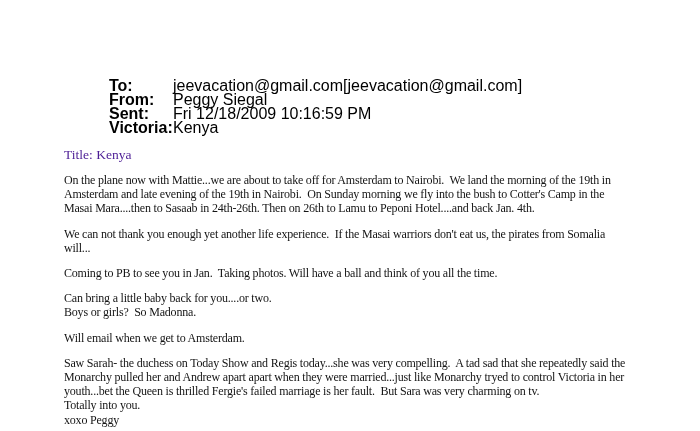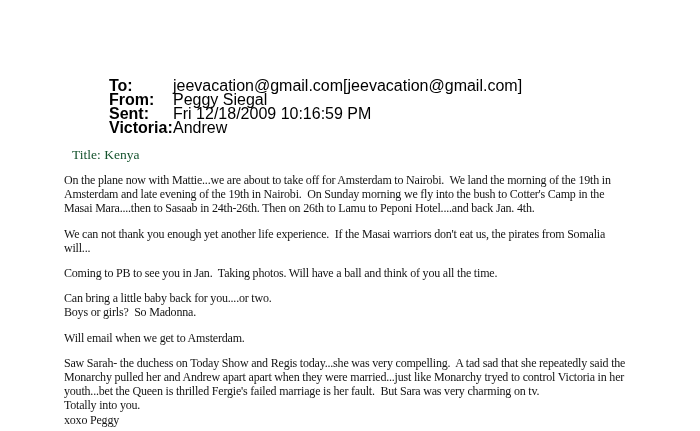--- a/index.html
+++ b/index.html
@@ -35,22 +35,22 @@
   .hdr-value { white-space: pre; }
   .email-body {
     position: absolute;
     left: 64px;
     top: 146px;
   }
   .doc-title {
     font-family: "Liberation Serif", serif;
     font-size: 13.5px;
     line-height: 17px;
-    margin: 0 0 10px 8px;
-    color: #14532d;
+    margin: 0 0 10px 0;
+    color: #4c1d95;
     white-space: pre;
   }
   .para { margin: 0 0 11px 0; }
   .para:last-child { margin-bottom: 0; }
   .line {
     font-family: "Liberation Serif", serif;
     font-size: 12px;
     line-height: 14.2px;
     letter-spacing: -0.2px;
     white-space: pre;
@@ -68,21 +68,21 @@
     <div class="hdr-row">
       <span class="hdr-label">From:</span>
       <span class="hdr-value">Peggy Siegal</span>
     </div>
     <div class="hdr-row">
       <span class="hdr-label">Sent:</span>
       <span class="hdr-value">Fri 12/18/2009 10:16:59 PM</span>
     </div>
     <div class="hdr-row">
       <span class="hdr-label">Victoria:</span>
-      <span class="hdr-value">Andrew</span>
+      <span class="hdr-value">Kenya</span>
     </div>
   </div>
 
 <div class="email-body">
   <div class="doc-title">Title: Kenya</div>
   <div>
       <div class="para">
         <div class="line">On the plane now with Mattie...we are about to take off for Amsterdam to Nairobi.  We land the morning of the 19th in</div>
         <div class="line">Amsterdam and late evening of the 19th in Nairobi.  On Sunday morning we fly into the bush to Cotter's Camp in the</div>
         <div class="line">Masai Mara....then to Sasaab in 24th-26th. Then on 26th to Lamu to Peponi Hotel....and back Jan. 4th.</div>

